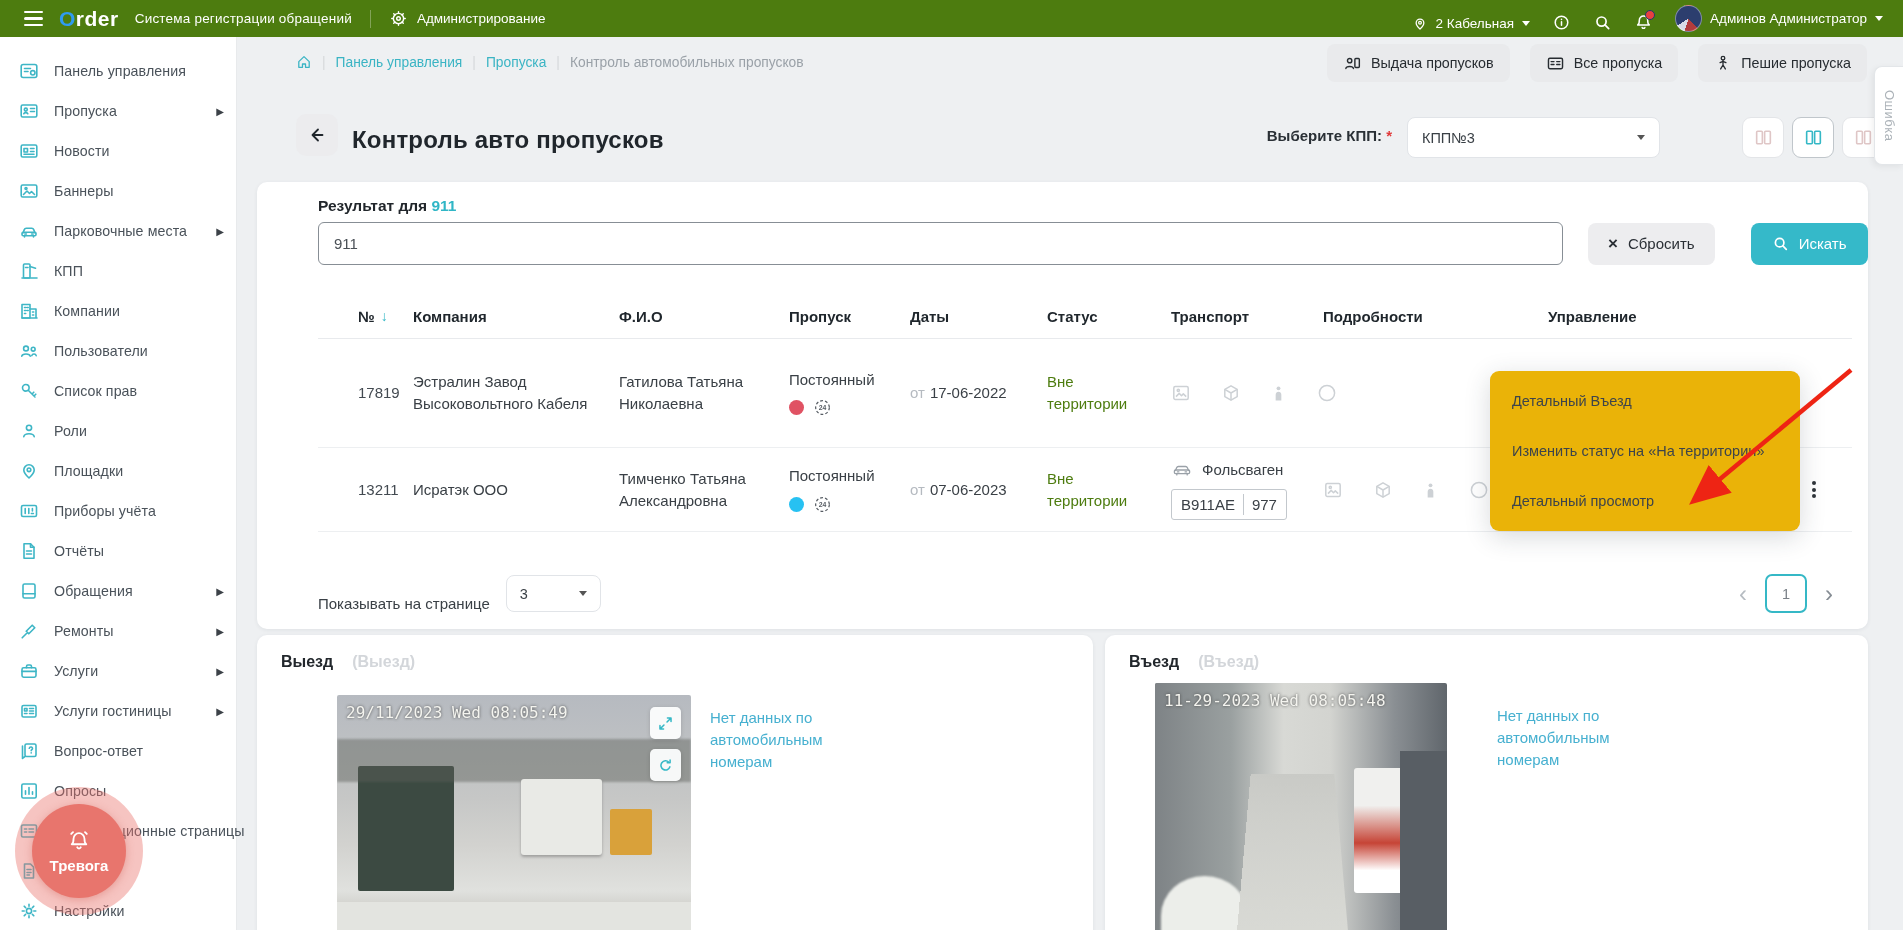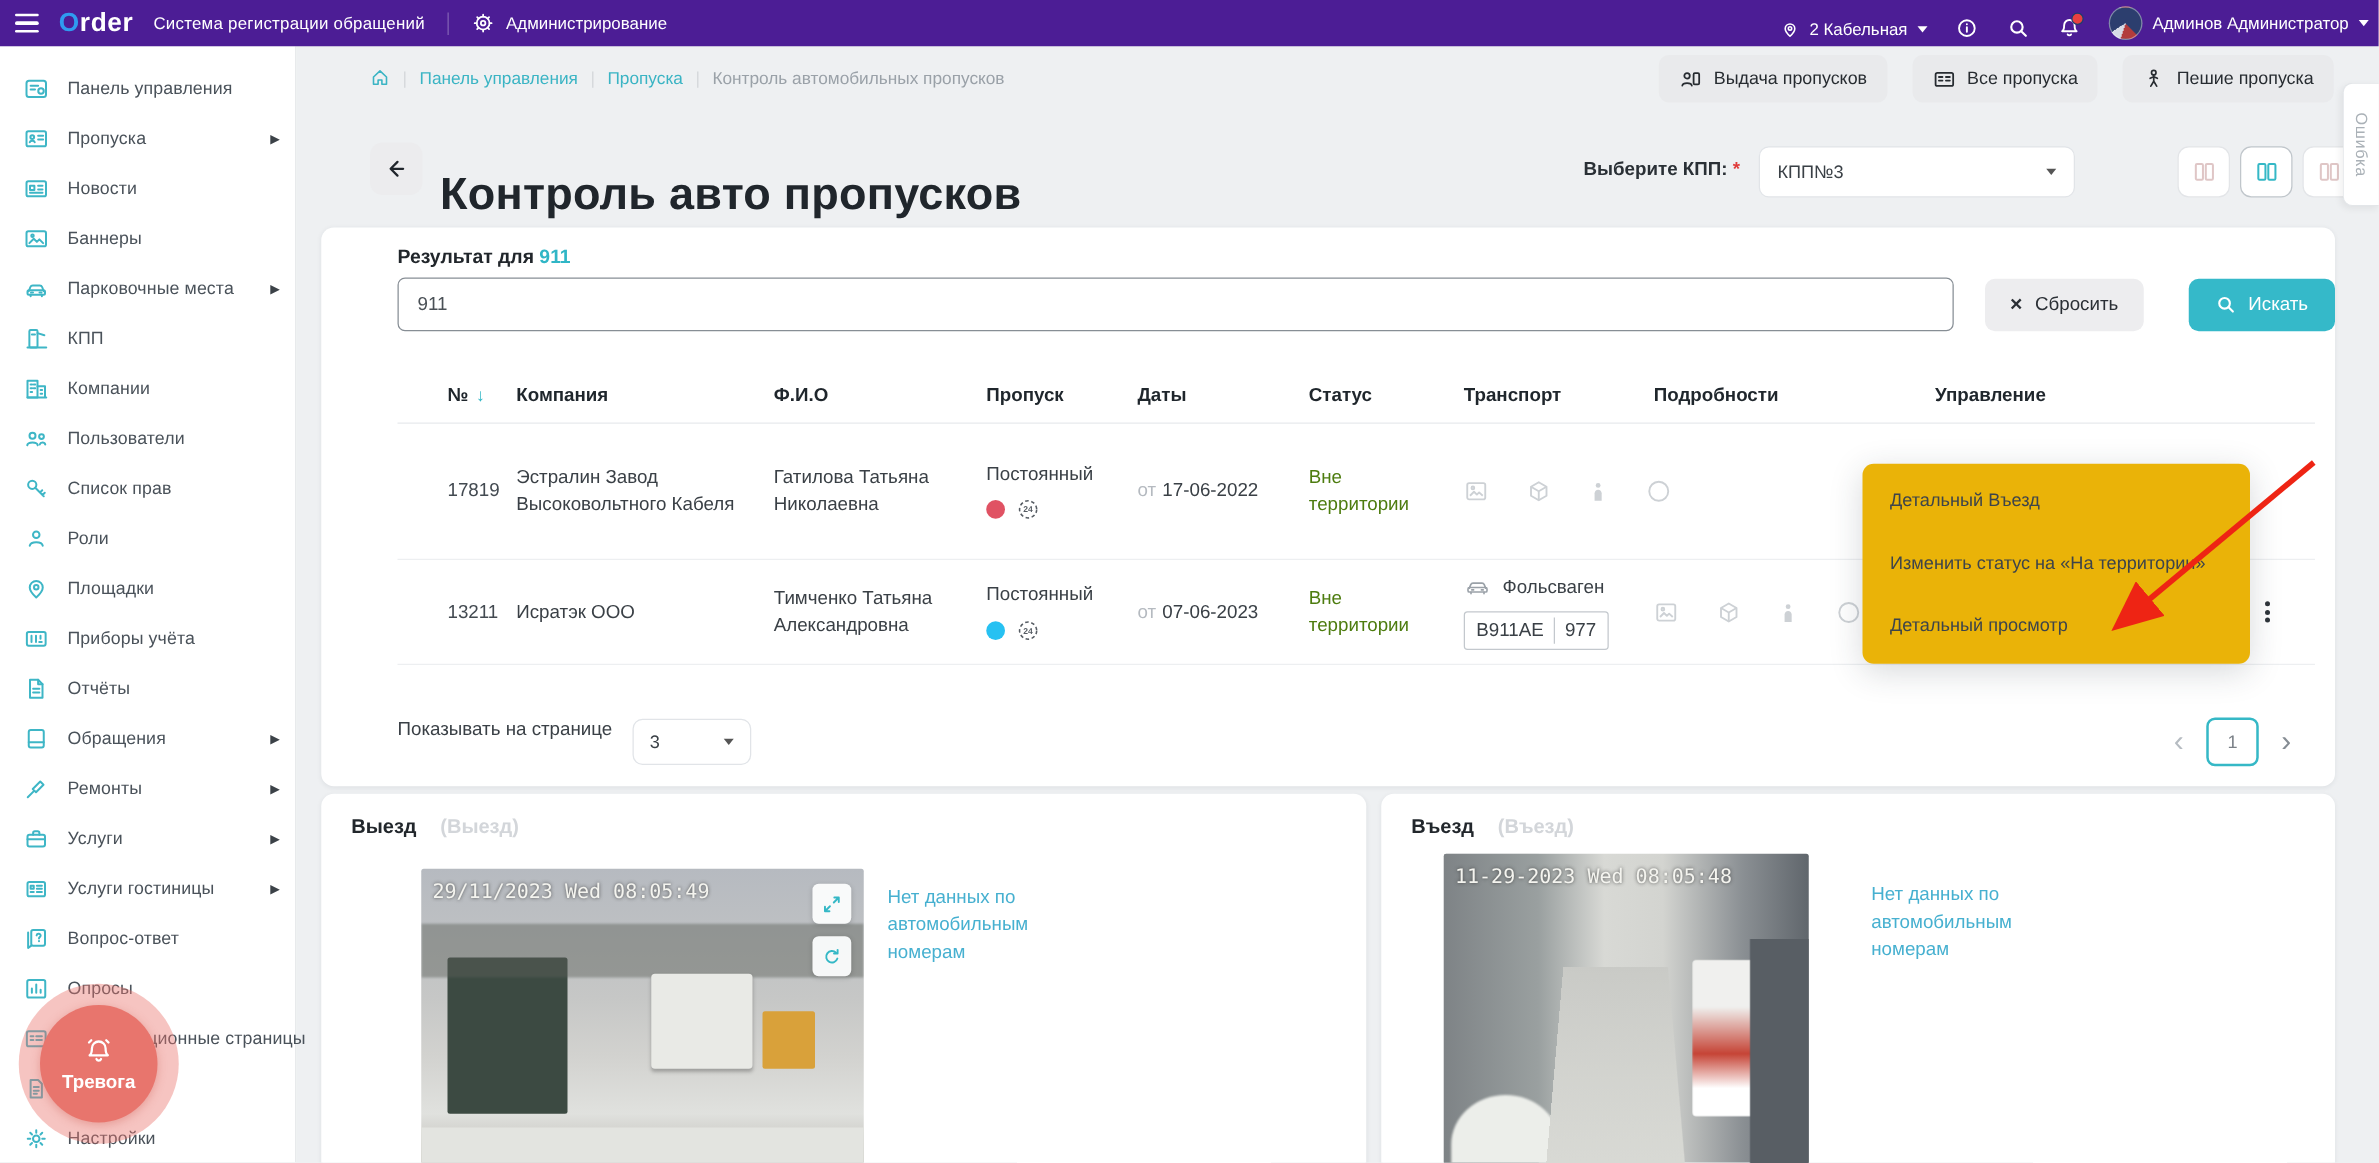--- a/index.html
+++ b/index.html
@@ -1,22 +1,22 @@
 <!DOCTYPE html>
 <html><head>
 <meta charset="utf-8">
 <style>
   html,body{margin:0;padding:0}
   body{width:1903px;height:930px;position:relative;overflow:hidden;background:#eef0f2;
        font-family:"Liberation Sans","DejaVu Sans",sans-serif;color:#3a4046;-webkit-font-smoothing:antialiased}
   svg{display:block}
 
   
-  .navbar{position:absolute;left:0;top:0;width:1903px;height:37px;background:#4c1d95;color:#fff;
-          display:flex;align-items:center;padding:0 8px;box-sizing:border-box;z-index:50}
+  .navbar{position:absolute;left:0;top:0;width:1903px;height:37px;background:#4d7c0f;color:#fff;
+          display:flex;align-items:center;padding:0 20px;box-sizing:border-box;z-index:50}
   .hamburger{display:flex;flex-direction:column;gap:4px;margin:0 16px 0 4px;cursor:pointer}
   .hamburger i{display:block;width:19px;height:2.4px;background:#fff;border-radius:2px}
   .logo{font-size:21px;font-weight:800;letter-spacing:.5px;margin-right:16px;color:#fff}
   .logo::first-letter{color:#2f9bf0}
   .nav-title{font-size:13.5px;letter-spacing:.2px}
   .nav-divider{width:1px;height:18px;background:rgba(255,255,255,.3);margin:0 18px}
   .nav-section{display:flex;align-items:center;gap:9px;font-size:13.5px}
   .nav-right{margin-left:auto;display:flex;align-items:flex-end;gap:22px}
   .nav-loc,.nav-user{display:flex;align-items:center;gap:8px;font-size:13.5px;cursor:pointer}
   .caret-down{width:0;height:0;border-left:4px solid transparent;border-right:4px solid transparent;border-top:5px solid currentColor;display:inline-block}
@@ -46,21 +46,21 @@
   .bc-link{color:#3ab4c4;cursor:pointer}
   .bc-sep{color:#d5d8db}
   .bc-current{color:#9aa1a8}
 
   .header-actions{position:absolute;top:44px;left:1327px;display:flex;gap:20px;z-index:5}
   .h-btn{display:flex;align-items:center;gap:9px;height:38px;padding:0 16px;background:#e9eaec;border:none;
          border-radius:8px;font-size:14.3px;color:#272c31;cursor:pointer;font-family:inherit}
 
   .back-btn{position:absolute;left:296px;top:114px;width:42px;height:42px;background:#ececee;border:none;border-radius:10px;
             display:flex;align-items:center;justify-content:center;cursor:pointer;color:#20262c}
-  .page-title{position:absolute;left:352px;top:110px;font-size:36px;font-weight:800;color:#20262c;letter-spacing:.2px}
+  .page-title{position:absolute;left:352px;top:110px;font-size:24px;font-weight:800;color:#20262c;letter-spacing:.2px}
 
   .kpp-label{position:absolute;right:511px;top:127px;font-size:15px;font-weight:700;color:#2a3036;white-space:nowrap}
   .req{color:#e03a3a}
   .select{background:#fff;border:1px solid #e1e4e8;border-radius:8px;display:flex;align-items:center;
           font-size:14.5px;color:#3a4046;cursor:pointer;box-sizing:border-box}
   .kpp-select{position:absolute;right:243px;top:117px;width:253px;height:41px;padding:0 14px}
   .select .sel-caret{margin-left:auto;color:#555}
   .layout-toggles{position:absolute;left:1742px;top:117px;display:flex;gap:8px;z-index:5}
   .lt-btn{width:42px;height:41px;background:#fff;border:1px solid #e3e5e8;border-radius:9px;display:flex;
           align-items:center;justify-content:center;cursor:pointer;color:#dfc6c6}
@@ -100,21 +100,21 @@
   .status-link{color:#4d7c0f;display:inline-block;width:92px;cursor:pointer}
   .veh-line{display:flex;align-items:center;gap:9px}
   .plate{display:inline-flex;align-items:center;border:1.5px solid #c3c8cd;border-radius:3px;padding:4px 9px;margin-top:8px;background:#fff}
   .p-reg{border-left:1.5px solid #c3c8cd;padding-left:8px;margin-left:8px}
   .detail-icons{display:flex;align-items:center;gap:30px;color:#cdd1d5}
   .cell-manage{display:flex;justify-content:flex-end;padding-right:30px}
   .dots{background:none;border:none;cursor:pointer;padding:6px}
   .dots i{display:block;width:4px;height:4px;border-radius:50%;background:#2f353a;margin:2.5px auto}
 
   .pag-row{position:absolute;left:61px;right:35px;top:392px;display:flex;align-items:center;justify-content:space-between}
-  .pp{display:flex;align-items:flex-start;gap:16px;font-size:15px;color:#3a4046}
+  .pp{display:flex;align-items:flex-end;gap:16px;font-size:15px;color:#3a4046}
   .pp-select{width:95px;height:37px;padding:0 13px}
   .pager{display:flex;align-items:center;gap:18px}
   .pg-prev{color:#b6bcc2;font-size:24px;cursor:pointer;line-height:1}
   .pg-next{color:#868d94;font-size:24px;cursor:pointer;line-height:1}
   .pg-num{width:38px;height:35px;border:2px solid #35b8c6;border-radius:7px;display:flex;align-items:center;
           justify-content:center;font-size:14.5px;color:#7a8087;cursor:pointer}
 
   
   .ctx-menu{position:absolute;left:1490px;top:371px;width:310px;background:#eab308;border-radius:9px;
             box-shadow:0 6px 26px rgba(40,50,60,.18);padding:5px 0;z-index:40}

